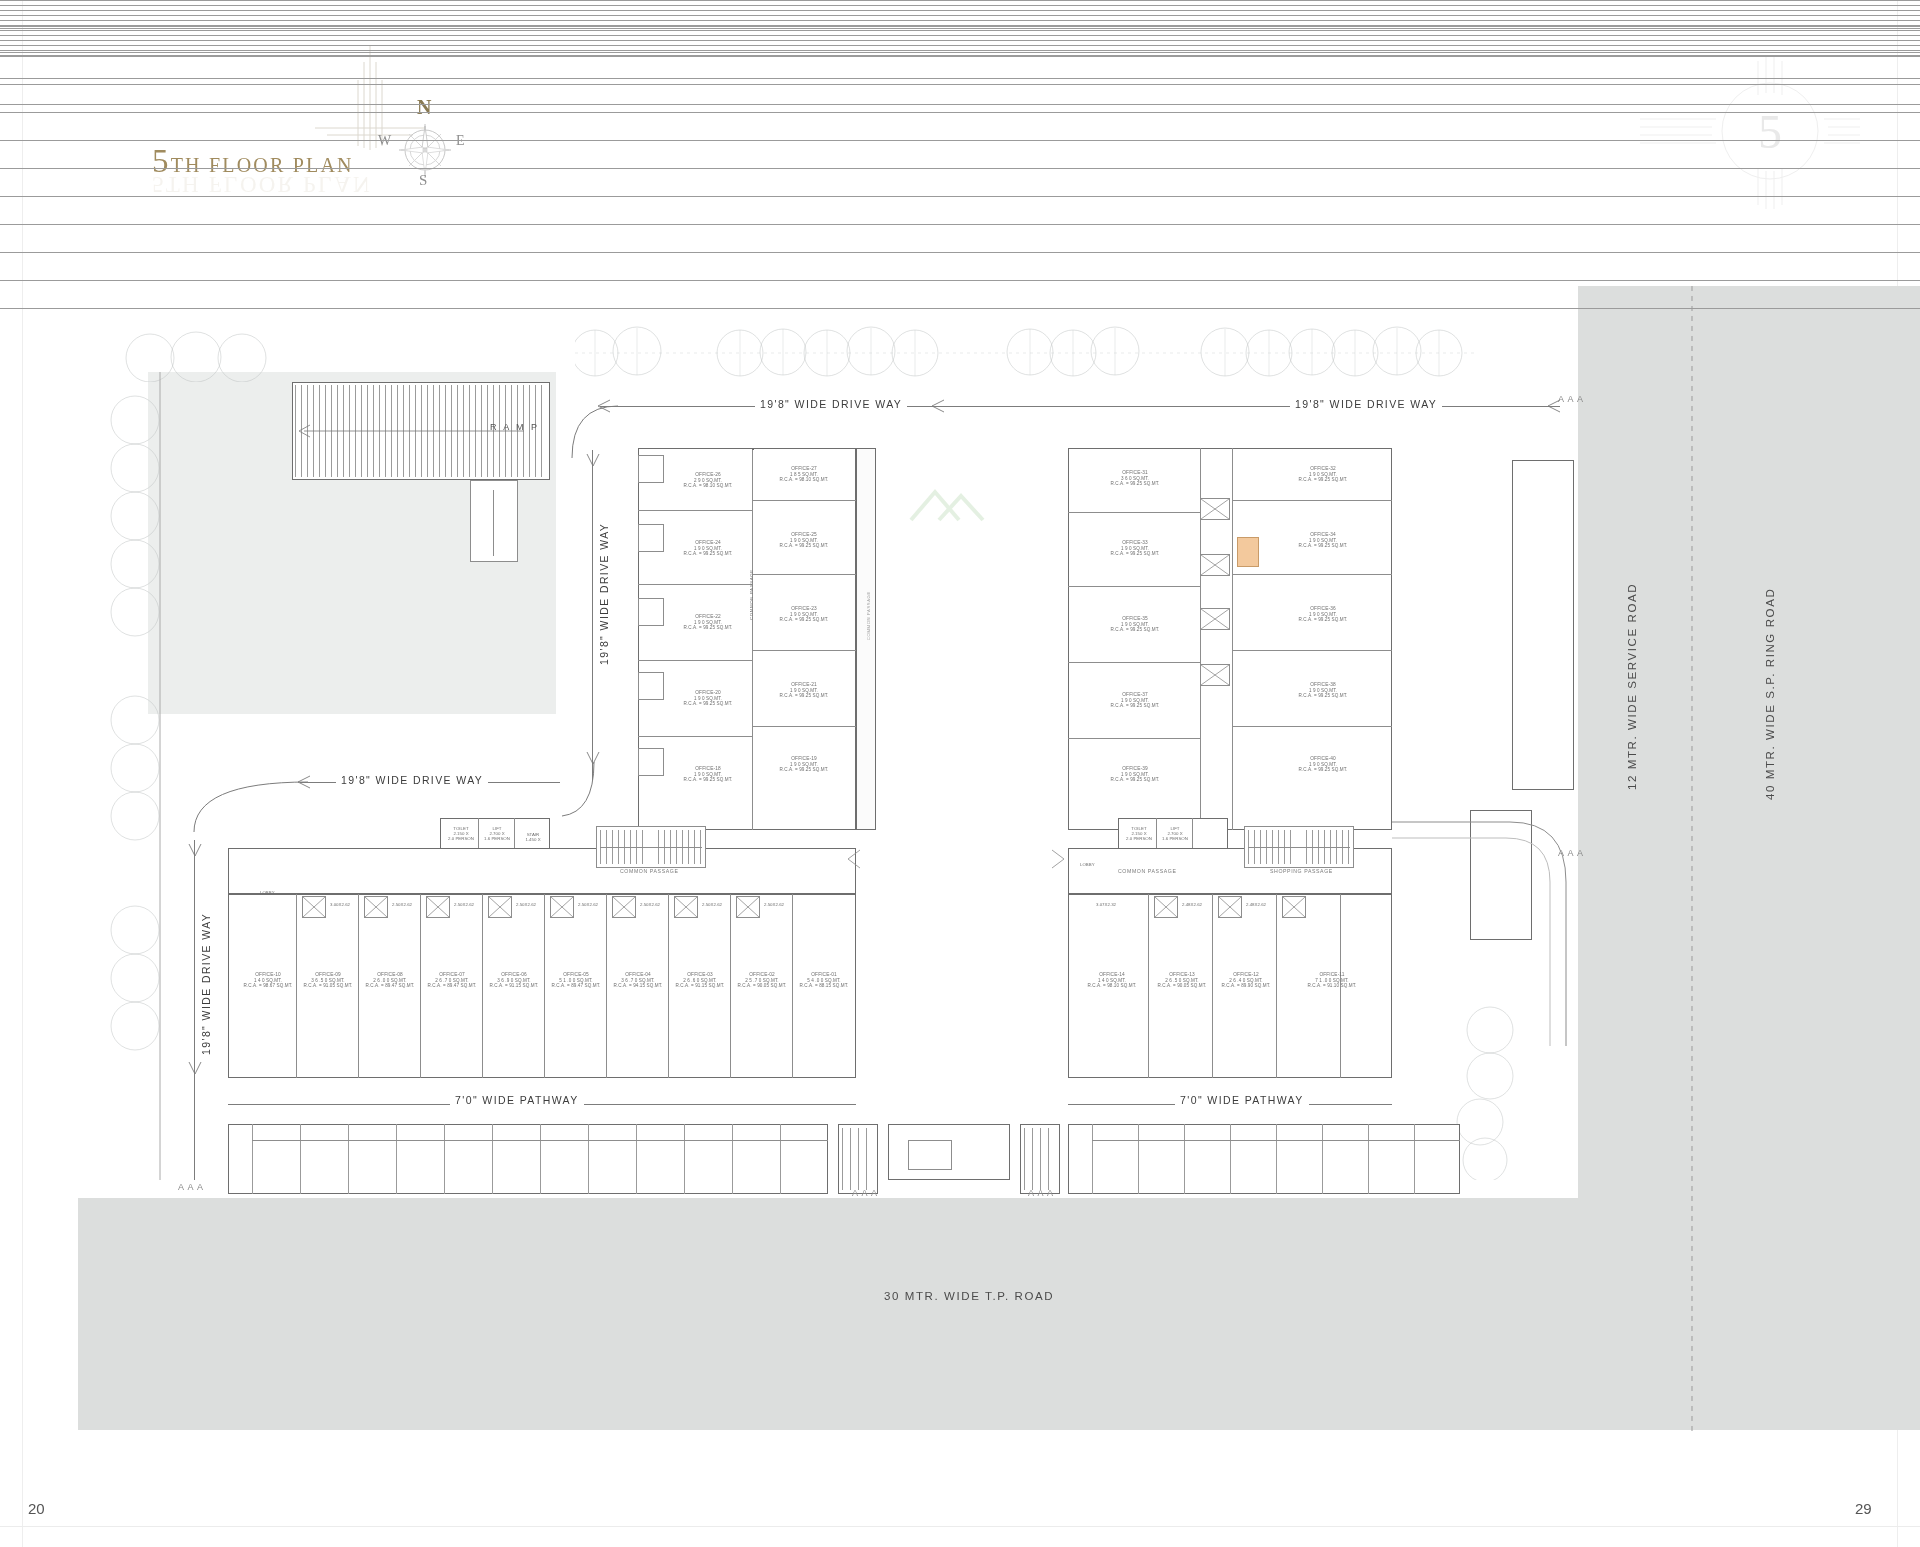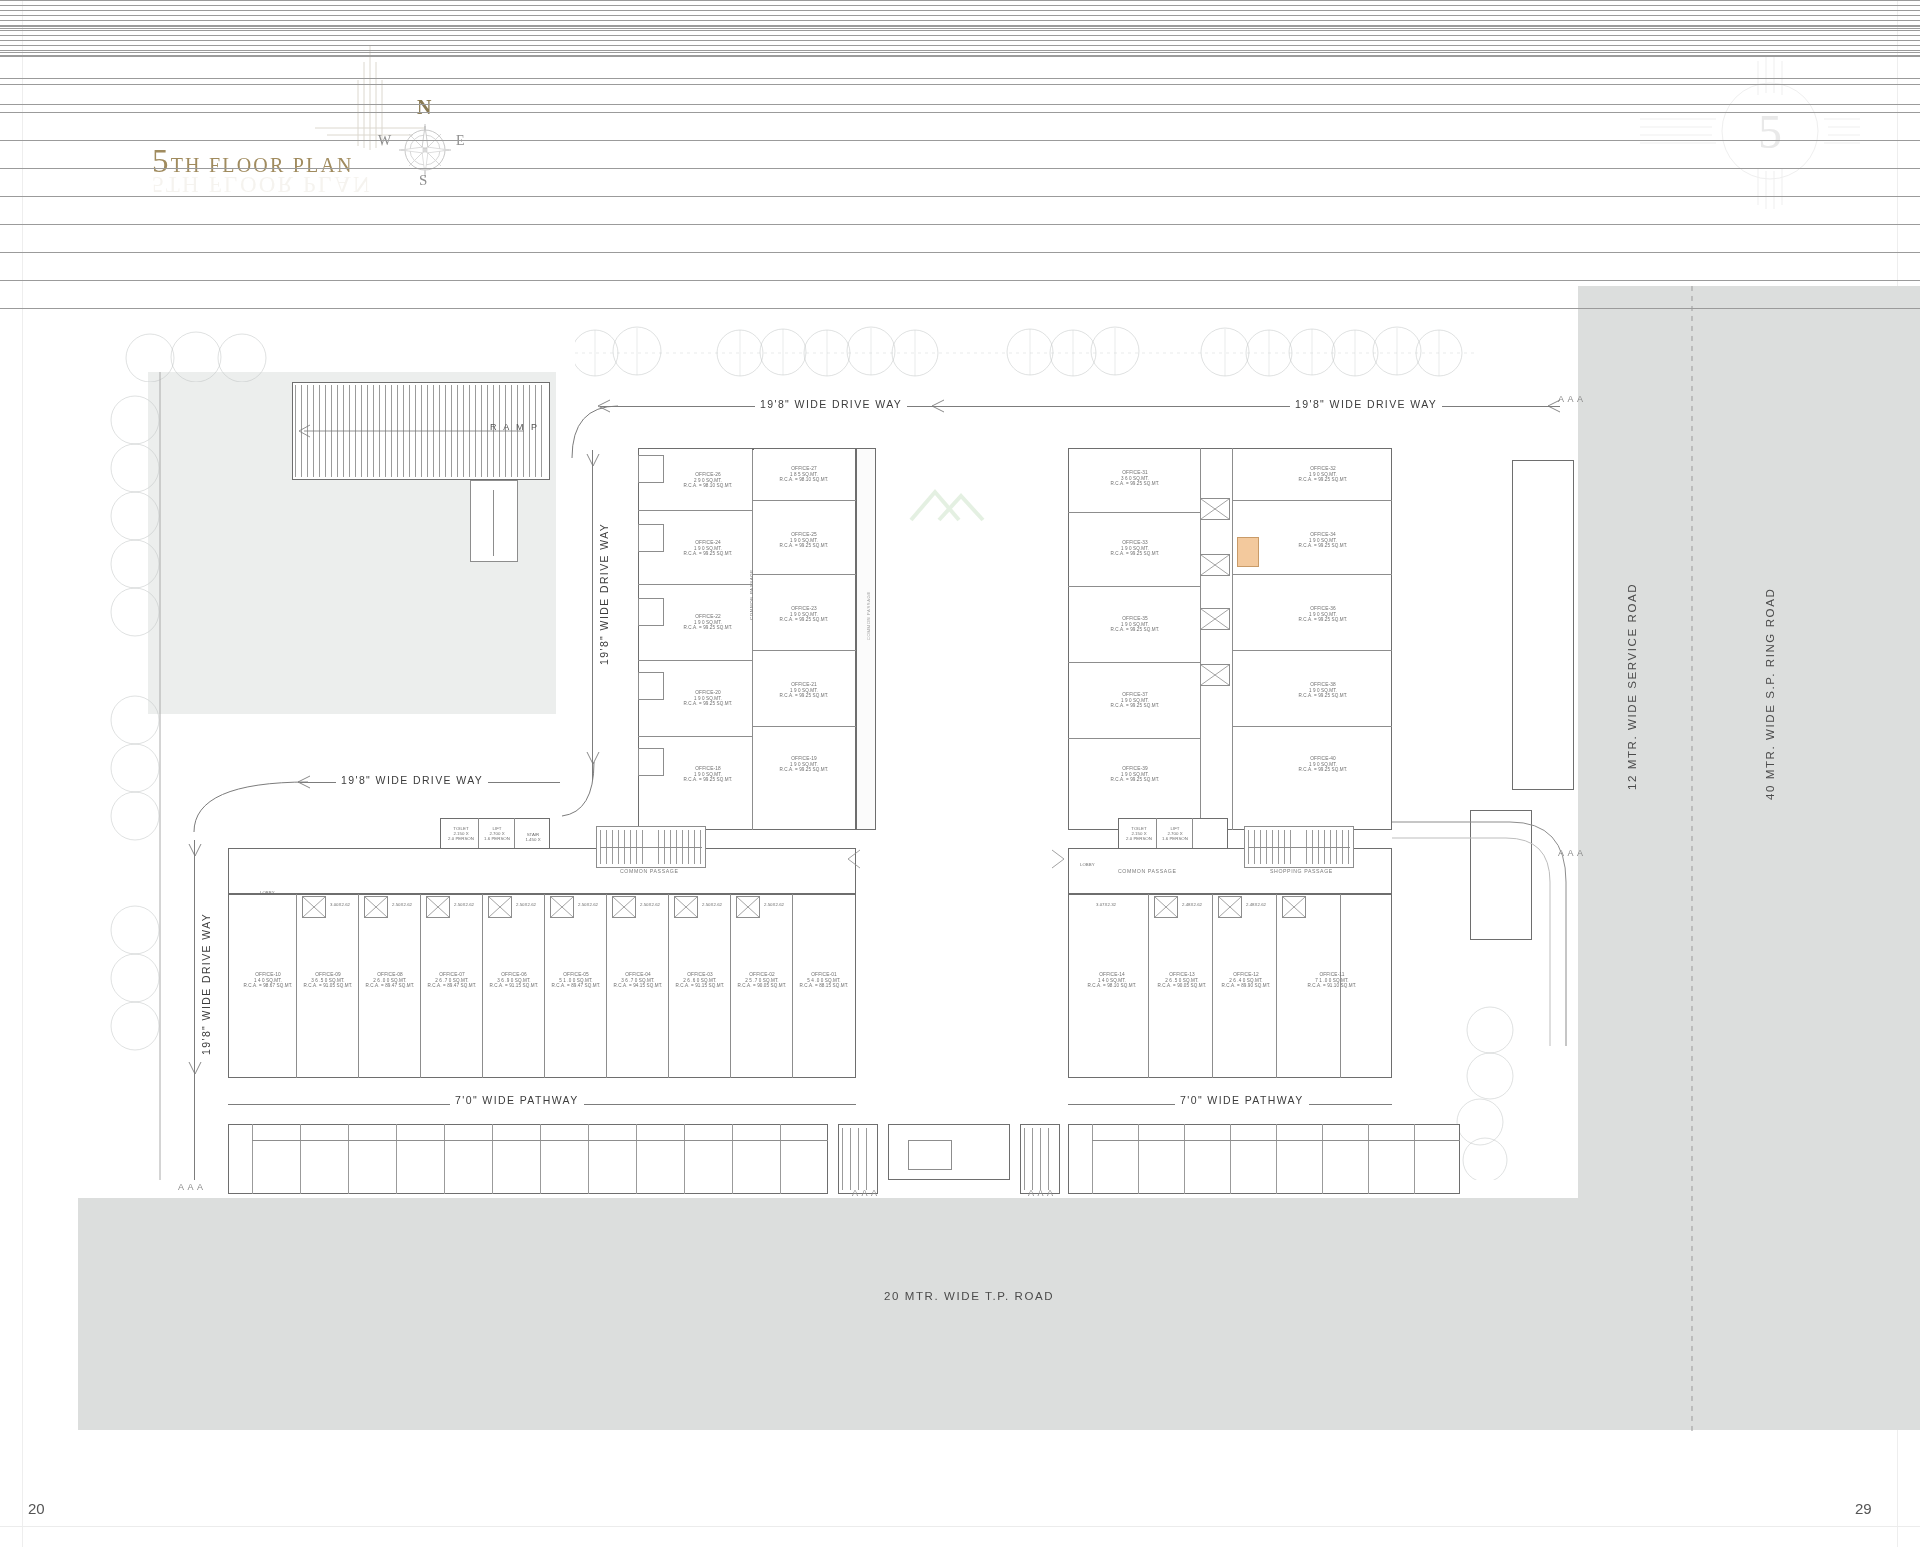--- a/index.html
+++ b/index.html
@@ -211,21 +211,21 @@
     <div class="landfill" style="left:1578px; top:286px; width:342px; height:912px;"></div>
     <div class="landfill" style="left:78px; top:1198px; width:1842px; height:232px;"></div>
     <div class="plotfill" style="left:148px; top:372px; width:408px; height:342px;"></div>
 
     <svg style="position:absolute; left:1690px; top:286px;" width="4" height="1145">
       <line x1="2" y1="0" x2="2" y2="1145" stroke="#9b9b9b" stroke-width="1" stroke-dasharray="5 5"></line>
     </svg>
 
     <div class="roadtext vert-road-text" style="left:1626px; top:790px;">12 MTR.  WIDE SERVICE ROAD</div>
     <div class="roadtext vert-road-text" style="left:1764px; top:800px;">40 MTR.  WIDE S.P. RING ROAD</div>
-    <div class="roadtext" style="left:884px; top:1290px;">20 MTR.  WIDE T.P. ROAD</div>
+    <div class="roadtext" style="left:884px; top:1290px;">30 MTR.  WIDE T.P. ROAD</div>
 
     <svg style="position:absolute; left:575px; top:318px;" width="1000" height="60">
       <g stroke="#b4b8b8" stroke-width=".55" fill="none">
         <g id="trow"></g>
       </g>
       <g stroke="#bfc3c3" stroke-width=".5" fill="none">
         <circle cx="20" cy="35" r="23"></circle>
           <circle cx="62" cy="33" r="24"></circle>
         <circle cx="165" cy="35" r="23"></circle>
           <circle cx="208" cy="34" r="23"></circle>

